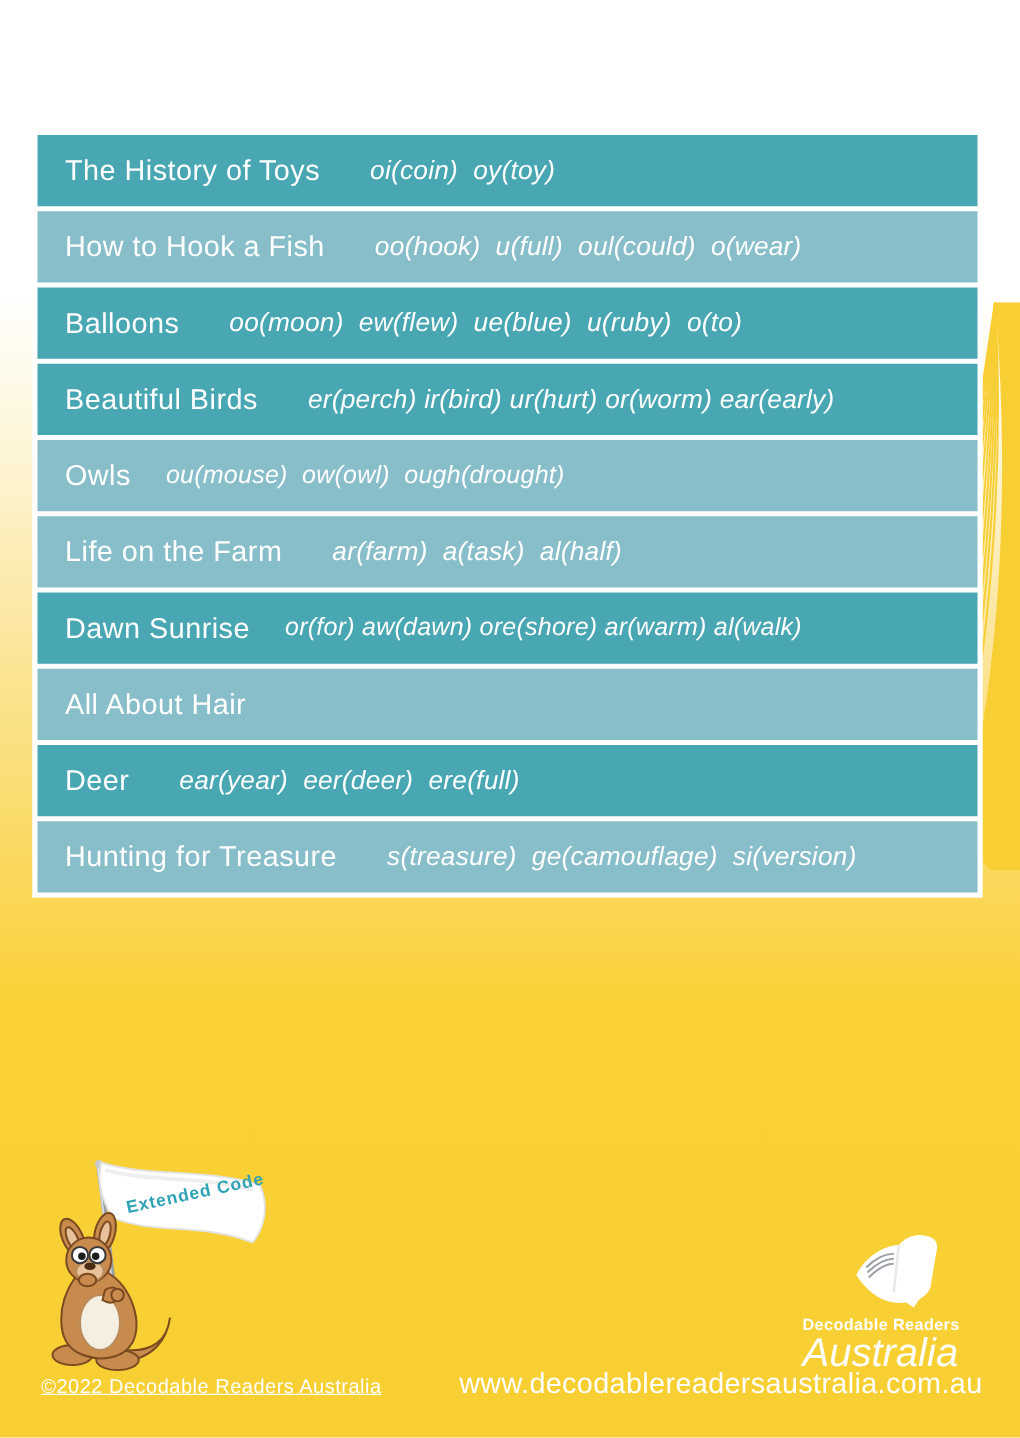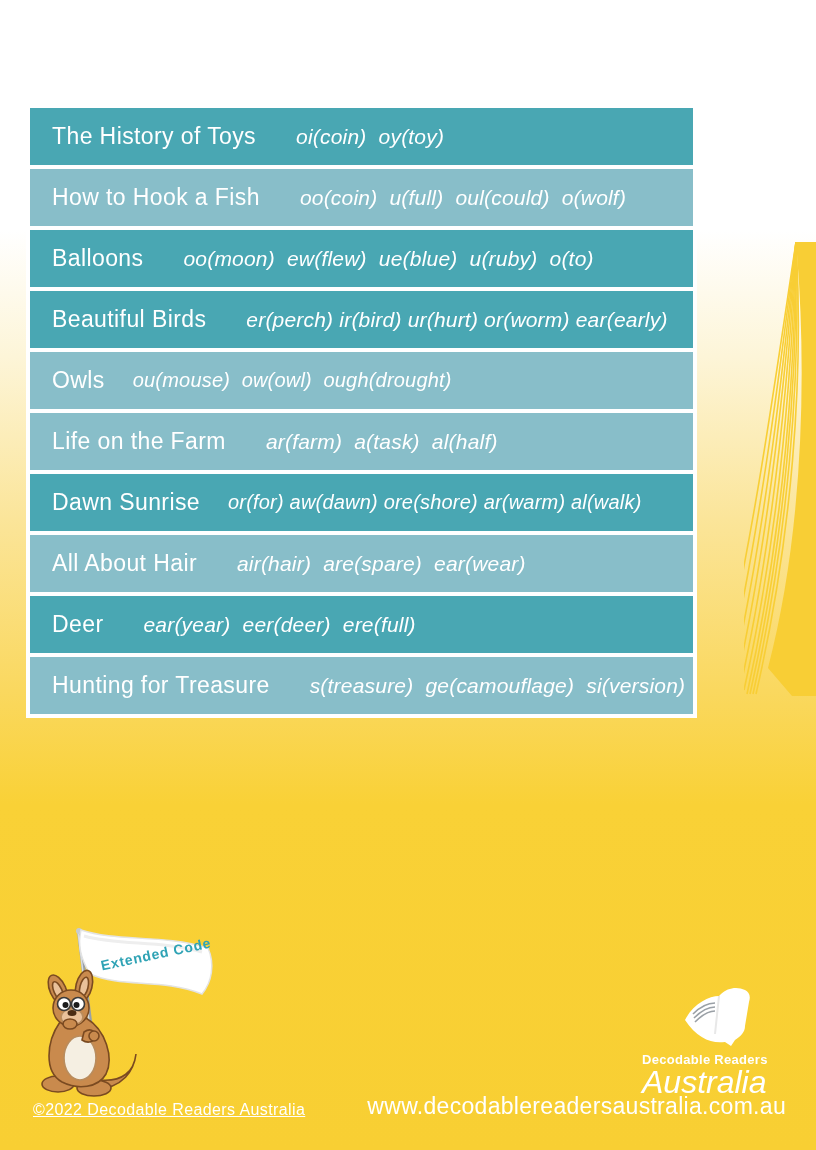--- a/index.html
+++ b/index.html
@@ -9,21 +9,21 @@
     background:linear-gradient(180deg,
       #ffffff 0%, #ffffff 20%,
       #fdf5d8 31%, #fbe59a 45%,
       #fad85f 60%, #f9d136 70%,
       #f8cf33 100%);
   }
   
   #fan{position:absolute;right:0;top:238px;width:72px;height:462px;}
   
   #table{
-    position:absolute;left:26px;top:104px;width:671px;box-sizing:border-box;
+    position:absolute;left:26px;top:104px;width:760px;box-sizing:border-box;
     background:#ffffff;border:4px solid #ffffff;
     display:flex;flex-direction:column;gap:4px;
   }
   .row{
     height:57px;display:flex;align-items:center;
     padding-left:22px;padding-right:8px;box-sizing:border-box;
     color:#ffffff;white-space:nowrap;
   }
   .row.dark{background:#49a7b3;}
   .row.light{background:#88bec9;}
@@ -67,21 +67,21 @@
     </g>
   </svg>
 
   <div id="table">
       <div class="row dark">
         <span class="row-title">The History of Toys</span>
         <span class="row-phonics">oi(coin)  oy(toy)</span>
       </div>
       <div class="row light">
         <span class="row-title">How to Hook a Fish</span>
-        <span class="row-phonics">oo(coin)  u(full)  oul(could)  o(wolf)</span>
+        <span class="row-phonics">oo(hook)  u(full)  oul(could)  o(wear)</span>
       </div>
       <div class="row dark">
         <span class="row-title">Balloons</span>
         <span class="row-phonics">oo(moon)  ew(flew)  ue(blue)  u(ruby)  o(to)</span>
       </div>
       <div class="row dark">
         <span class="row-title">Beautiful Birds</span>
         <span class="row-phonics">er(perch) ir(bird) ur(hurt) or(worm) ear(early)</span>
       </div>
       <div class="row light">
@@ -91,21 +91,20 @@
       <div class="row light">
         <span class="row-title">Life on the Farm</span>
         <span class="row-phonics">ar(farm)  a(task)  al(half)</span>
       </div>
       <div class="row dark">
         <span class="row-title">Dawn Sunrise</span>
         <span class="row-phonics">or(for) aw(dawn) ore(shore) ar(warm) al(walk)</span>
       </div>
       <div class="row light">
         <span class="row-title">All About Hair</span>
-        <span class="row-phonics">air(hair)  are(spare)  ear(wear)</span>
       </div>
       <div class="row dark">
         <span class="row-title">Deer</span>
         <span class="row-phonics">ear(year)  eer(deer)  ere(full)</span>
       </div>
       <div class="row light">
         <span class="row-title">Hunting for Treasure</span>
         <span class="row-phonics">s(treasure)  ge(camouflage)  si(version)</span>
       </div>
     </div>

